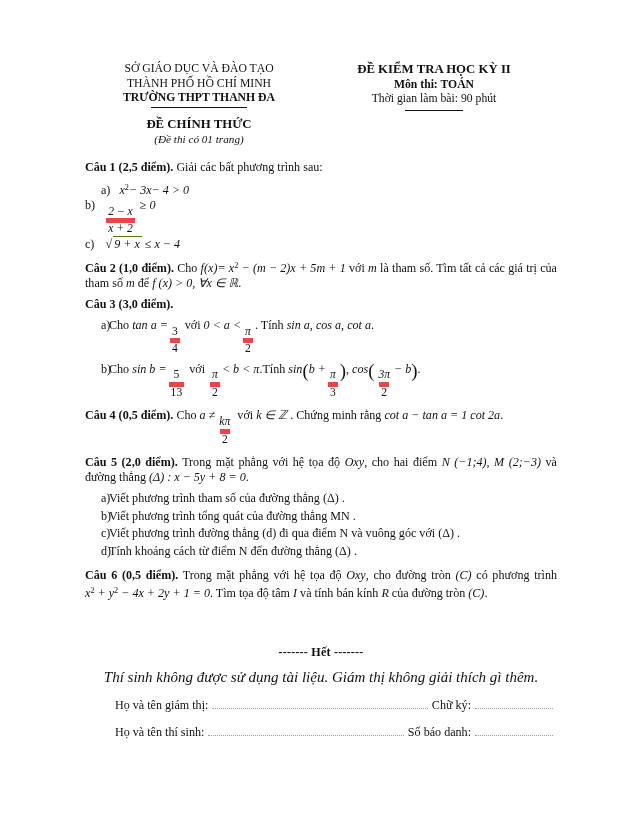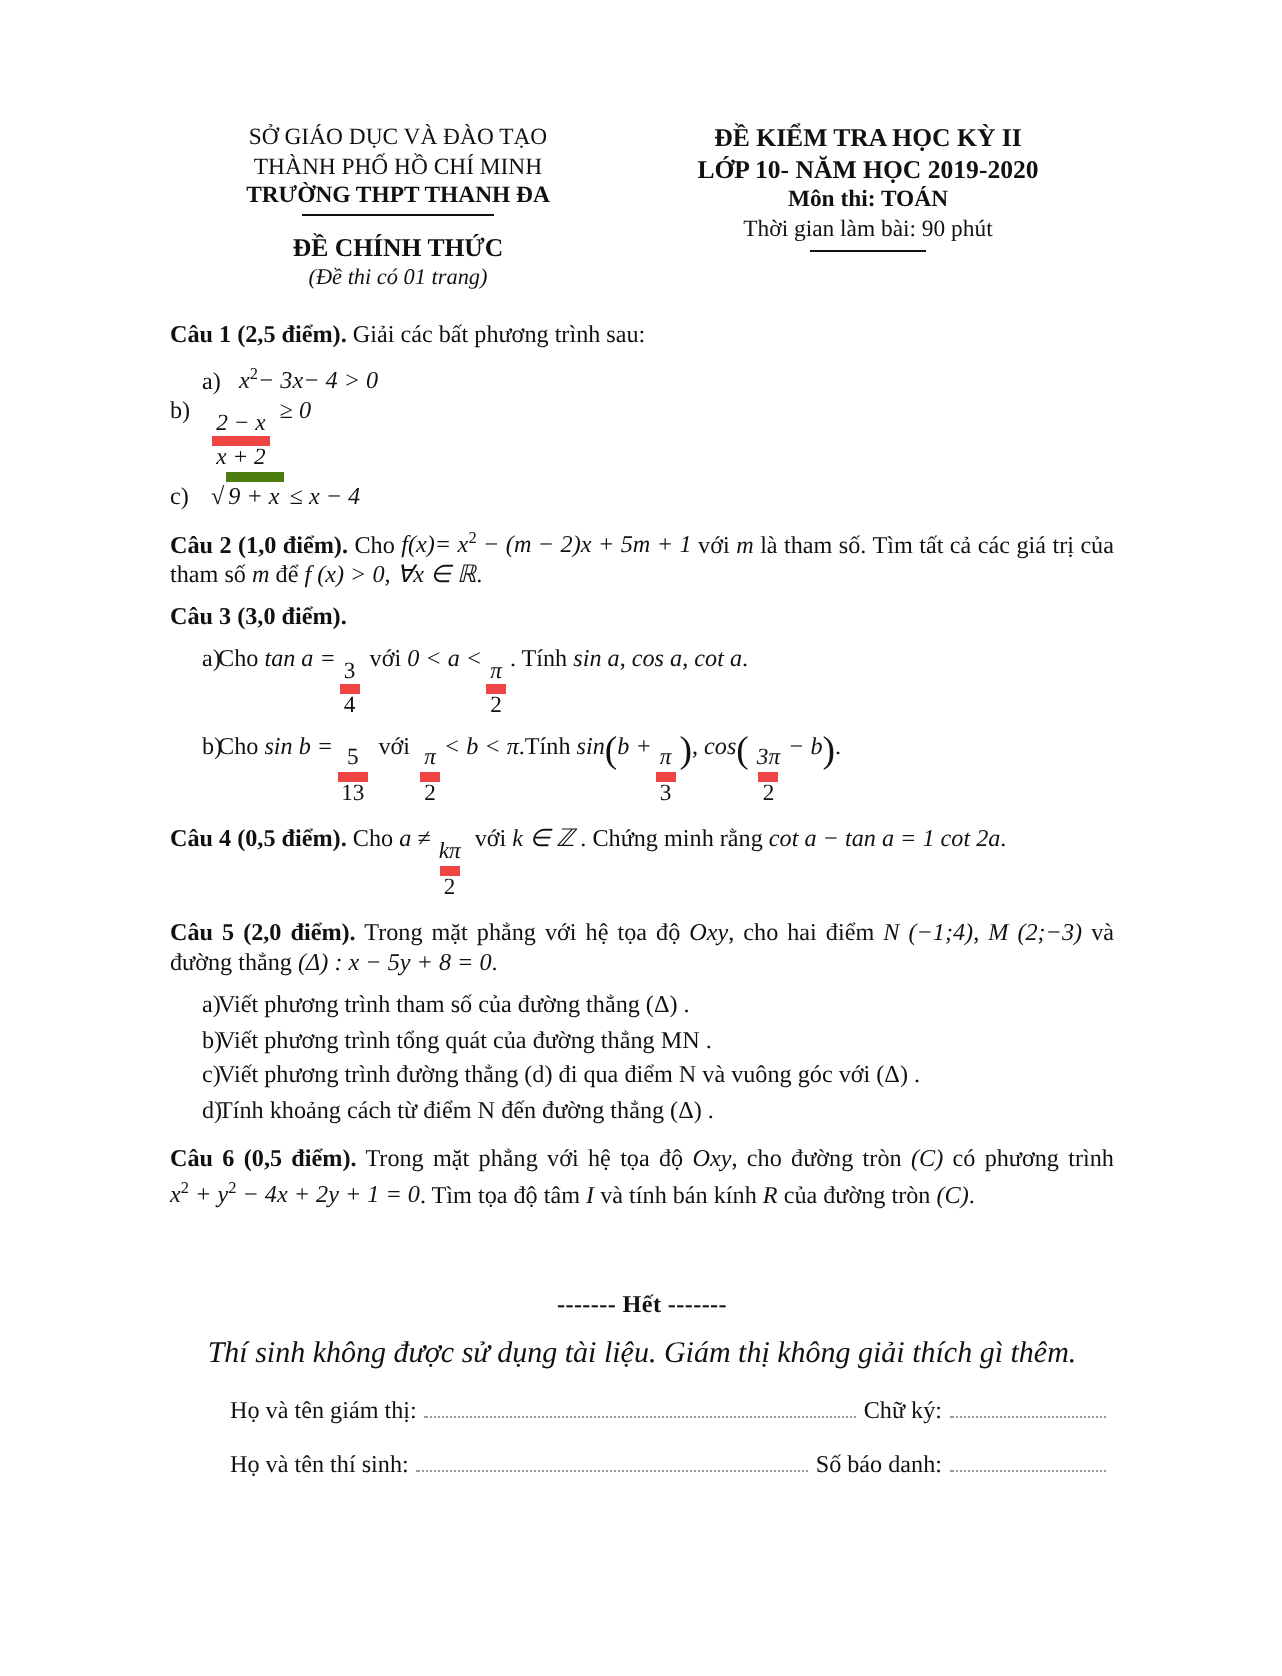--- a/index.html
+++ b/index.html
@@ -86,21 +86,21 @@
   }
   .frac > .num { padding: 0 2px; }
   .frac > .den { padding: 0 2px; border-top: 5px solid #ef4444; }
   .sup { font-size: 0.68em; vertical-align: 0.52em; font-style: normal; }
   .radical {
     display: inline-block;
     position: relative;
     padding-left: 2px;
   }
   .radbar {
-    border-top: 5px solid #4d7c0f;
+    border-top: 1px solid #4d7c0f;
     padding: 0 2px 0 1px;
     display: inline-block;
     margin-left: 1px;
   }
 
   .sublist {
     margin: 3px 0 0 0;
     padding: 0;
     list-style: none;
   }
@@ -175,21 +175,20 @@
       <div class="rule-wrap">
           <div class="rule rule-school"></div>
         </div>
       <div class="gap-sm"></div>
       <div class="hdr-line b sz13">ĐỀ CHÍNH THỨC</div>
       <div class="hdr-line i sz11">(Đề thi có 01 trang)</div>
     </div>
 
     <div class="hdr-col hdr-right">
       <div class="hdr-line b sz13">ĐỀ KIỂM TRA HỌC KỲ II</div>
-      <div class="hdr-line b sz13">LỚP 10- NĂM HỌC 2019-2020</div>
       <div class="hdr-line b">Môn thi: TOÁN</div>
       <div class="hdr-line">Thời gian làm bài: 90 phút</div>
       <div class="rule-wrap">
           <div class="rule rule-time"></div>
         </div>
     </div>
 
   </div>
 
   <div class="content">

